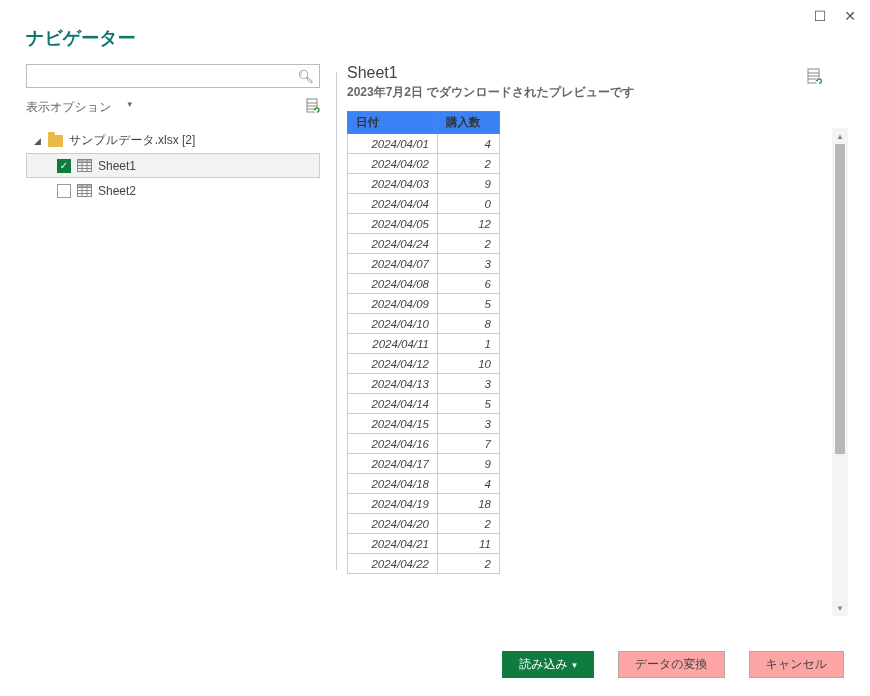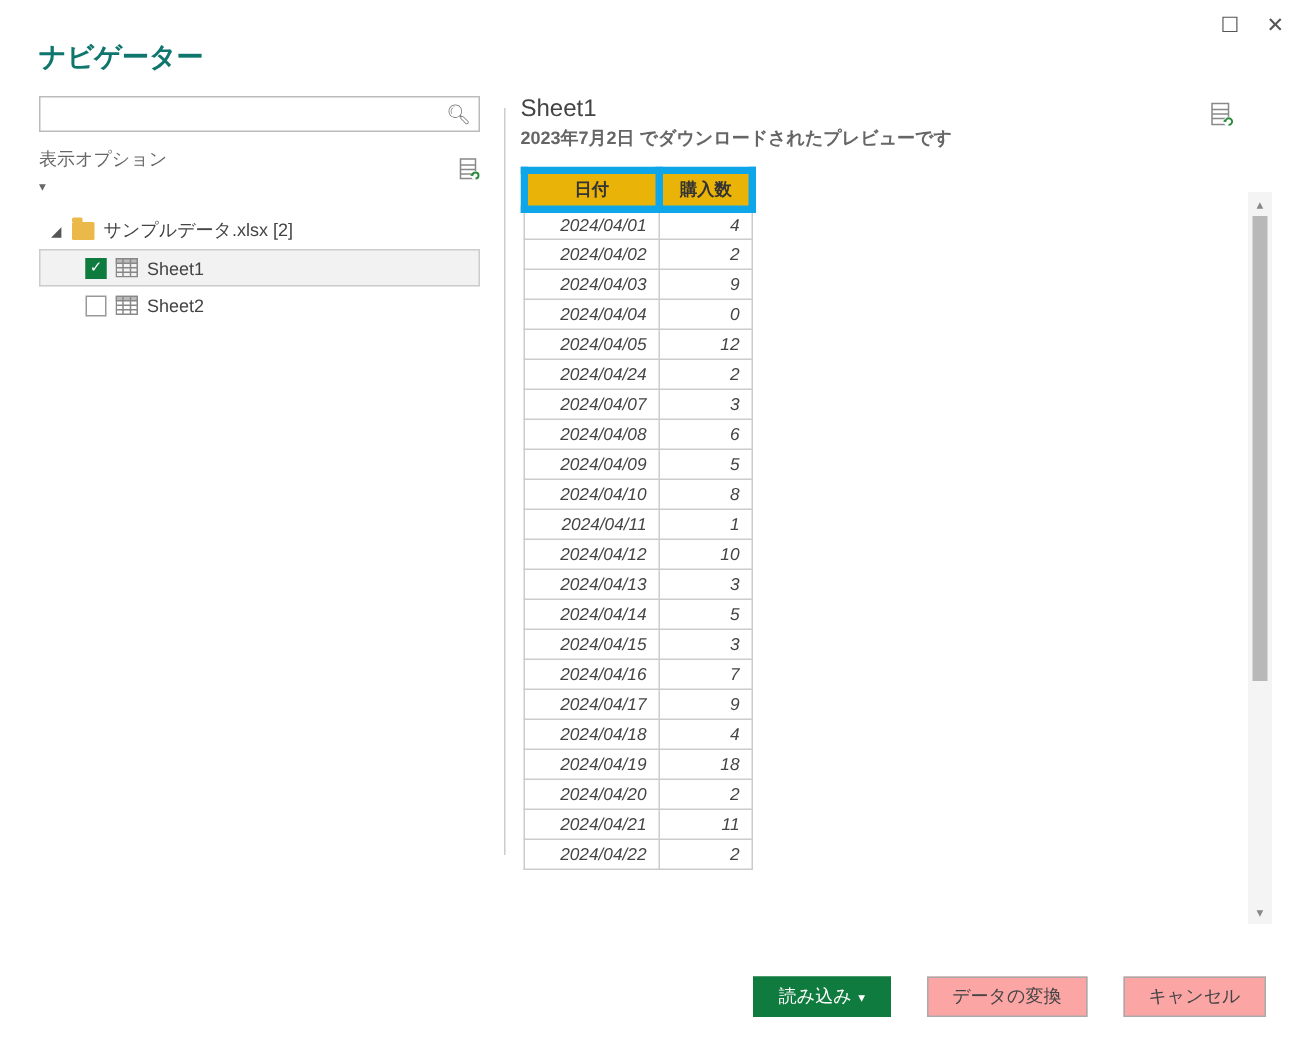--- a/index.html
+++ b/index.html
@@ -72,23 +72,22 @@
     .display-options {
       display: flex;
       justify-content: space-between;
       align-items: center;
       margin-bottom: 12px;
       font-size: 12px;
       color: #666;
     }
     .display-options .label-part {
       display: flex;
-      gap: 4px;
+      gap: 16px;
       cursor: pointer;
-      flex-direction: column;
     }
     .display-options .label-part .caret {
       font-size: 9px;
     }
     .display-options .sheet-icon {
       color: #777;
       font-size: 13px;
     }
     .tree {
       font-size: 12px;
@@ -198,24 +197,24 @@
     .table-wrapper {
       flex: 1;
       overflow: hidden;
       position: relative;
     }
     .data-table {
       border-collapse: collapse;
       font-size: 11.5px;
     }
     .data-table th {
-      background: #eab308;
-      border: 5px solid #0ea5e9;
+      background: #3b82f6;
+      border: 1px solid #0ea5e9;
       padding: 3px 8px;
-      text-align: center;
+      text-align: left;
       font-weight: 600;
       color: #333;
     }
     .data-table td {
       border: 1px solid #ccc;
       padding: 2px 8px;
       text-align: right;
       font-style: italic;
       color: #444;
       height: 20px;

